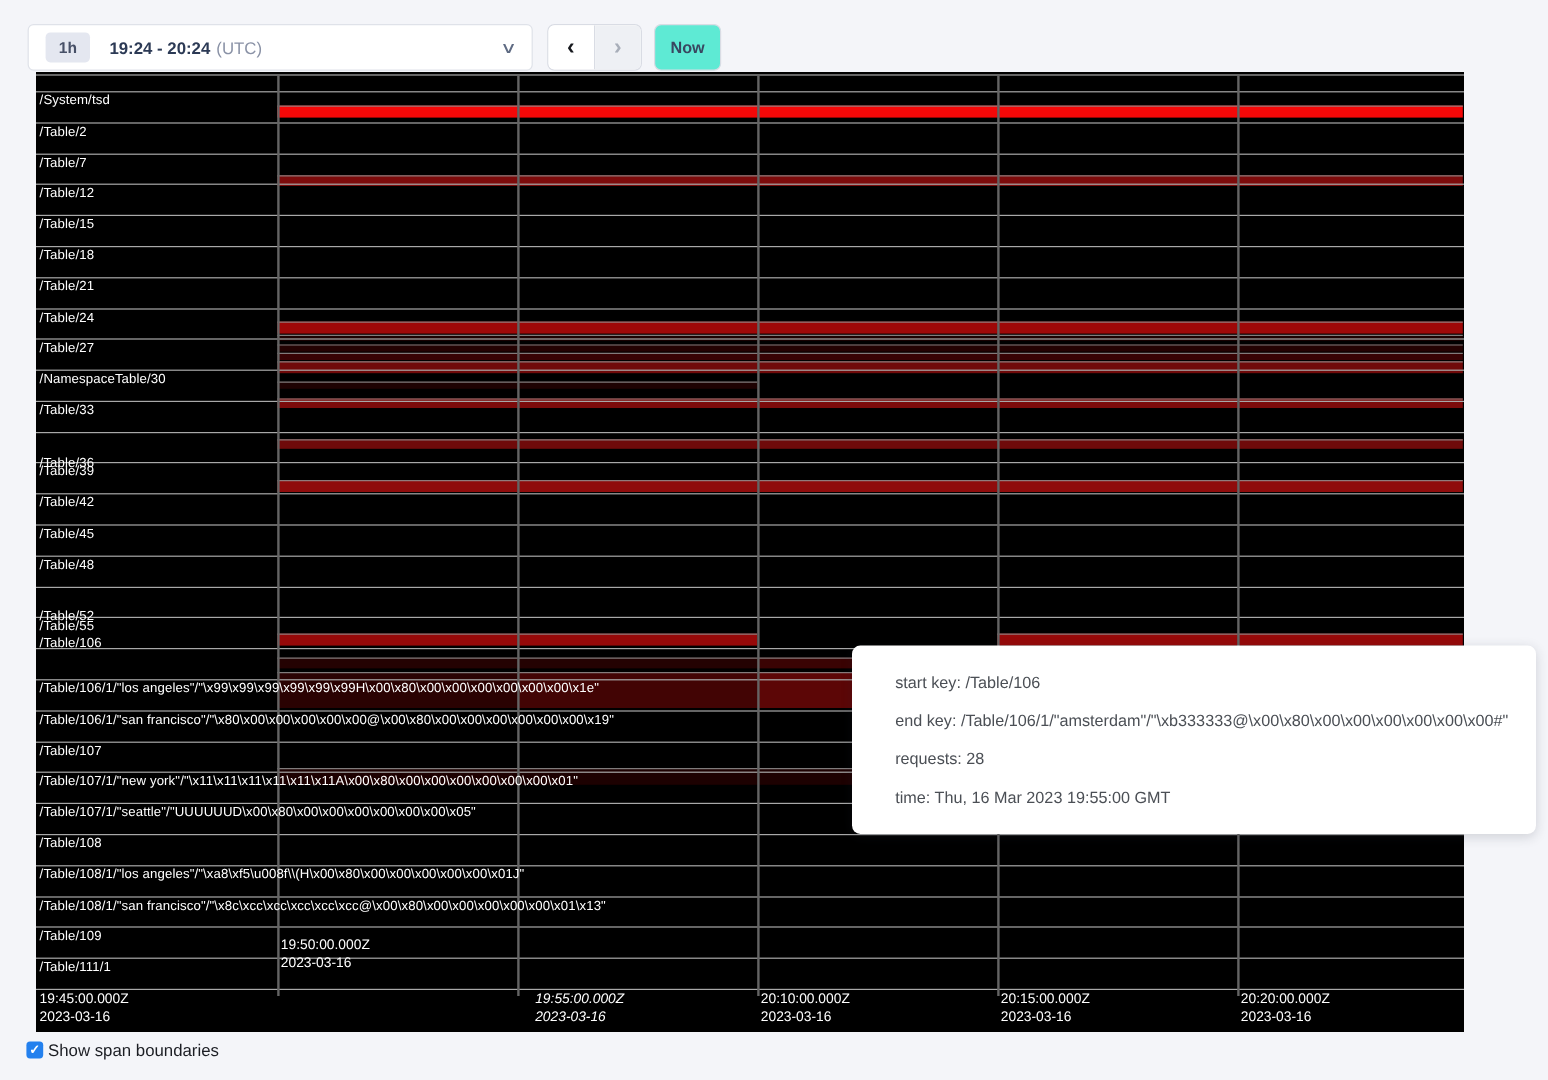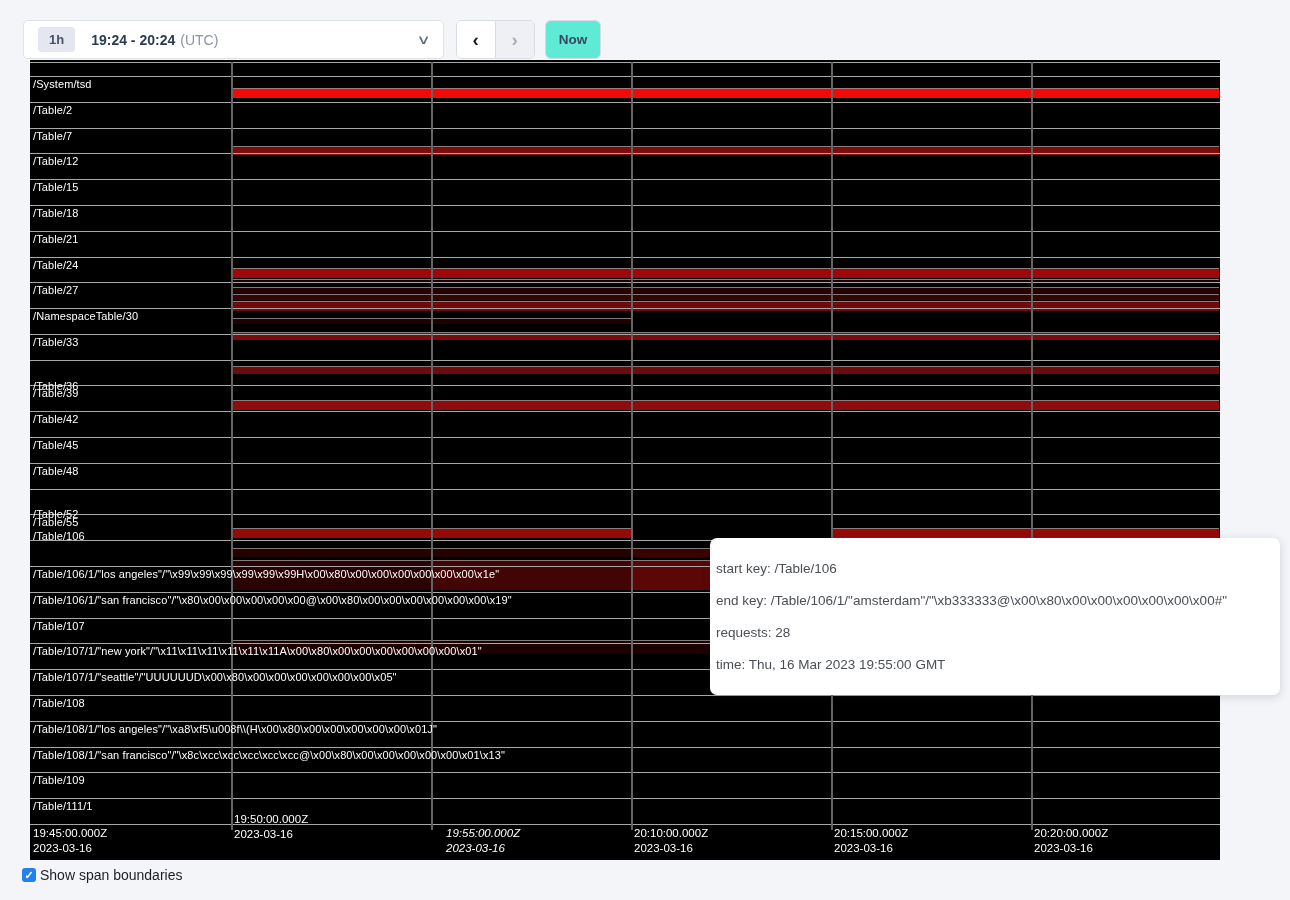--- a/index.html
+++ b/index.html
@@ -54,21 +54,21 @@
   }
   .kv-timelabel {
     position:absolute; color:#fff; font-size:11.5px; line-height:15px;
     white-space:nowrap; z-index:4;
   }
   
   .kv-tooltip {
     position:absolute; left:710px; top:538px; width:570px; height:157px;
     background:#fff; border-radius:7px; box-shadow:0 2px 10px rgba(40,44,60,.18);
     z-index:10; display:flex; flex-direction:column; justify-content:space-evenly;
-    padding:6px 10px 6px 6px;
+    padding:6px 10px 6px 36px;
   }
   .kv-tooltip .tip-line {
     font-size:13.5px; color:#4b4f55; white-space:nowrap; letter-spacing:0;
   }
   
   .footer { position:absolute; left:22px; top:867px; display:flex; align-items:center; }
   .cb-box {
     width:14px; height:14px; background:#2380ee; border-radius:3px;
     color:#fff; font-size:11px; font-weight:700; line-height:14px; text-align:center;
     cursor:pointer; flex:0 0 auto;
@@ -230,21 +230,21 @@
     <div class="kv-rowlabel" style="top: 611px; color: rgb(255, 255, 255);">/Table/107/1/"seattle"/"UUUUUUD\x00\x80\x00\x00\x00\x00\x00\x00\x05"</div>
     <div class="kv-rowlabel" style="top: 637px; color: rgb(255, 255, 255);">/Table/108</div>
     <div class="kv-rowlabel" style="top: 663px; color: rgb(255, 255, 255);">/Table/108/1/"los angeles"/"\xa8\xf5\u008f\\(H\x00\x80\x00\x00\x00\x00\x00\x01J"</div>
     <div class="kv-rowlabel" style="top: 689px; color: rgb(255, 255, 255);">/Table/108/1/"san francisco"/"\x8c\xcc\xcc\xcc\xcc\xcc@\x00\x80\x00\x00\x00\x00\x00\x01\x13"</div>
     <div class="kv-rowlabel" style="top: 714px; color: rgb(255, 255, 255);">/Table/109</div>
     <div class="kv-rowlabel" style="top: 740px; color: rgb(255, 255, 255);">/Table/111/1</div>
     <div class="kv-timelabel" style="left: 3px; top: 766px; color: rgb(255, 255, 255);">
       <div>19:45:00.000Z</div>
       <div>2023-03-16</div>
     </div>
-    <div class="kv-timelabel" style="left: 204px; top: 752px; color: rgb(255, 255, 255);">
+    <div class="kv-timelabel" style="left: 204px; top: 721px; color: rgb(255, 255, 255);">
       <div>19:50:00.000Z</div>
       <div>2023-03-16</div>
     </div>
     <div class="kv-timelabel" style="left: 416px; top: 766px; color: rgb(255, 255, 255); font-style: italic;">
       <div>19:55:00.000Z</div>
       <div>2023-03-16</div>
     </div>
     <div class="kv-timelabel" style="left: 604px; top: 766px; color: rgb(255, 255, 255);">
       <div>20:10:00.000Z</div>
       <div>2023-03-16</div>

